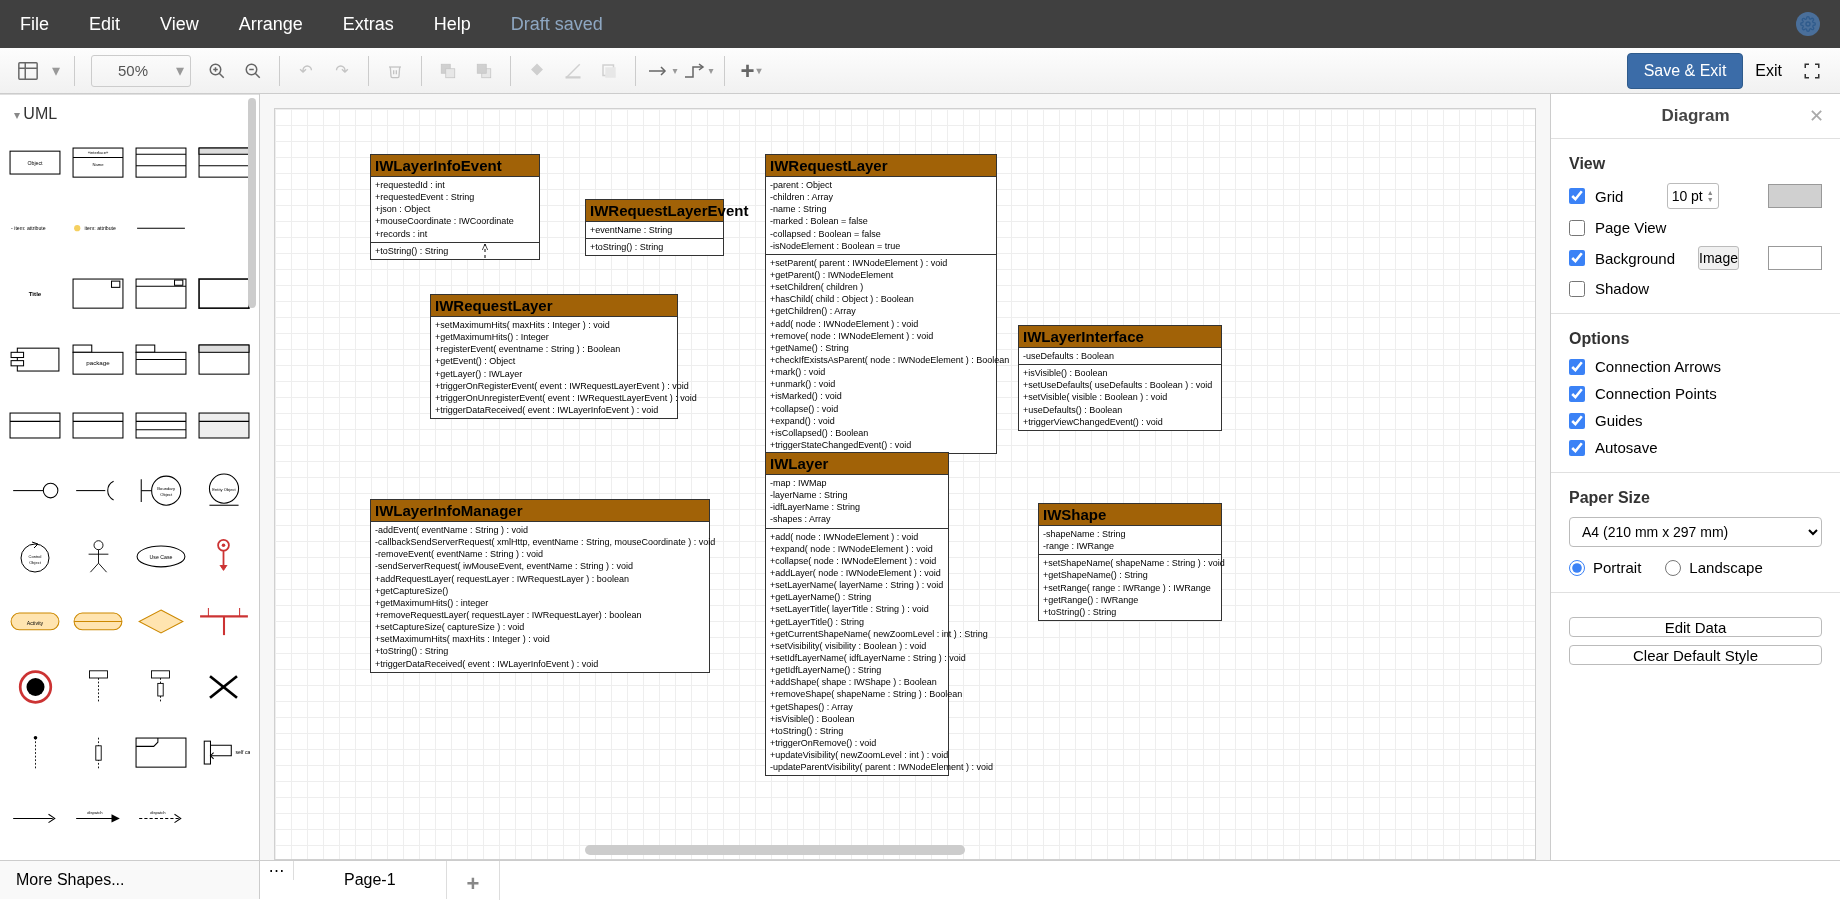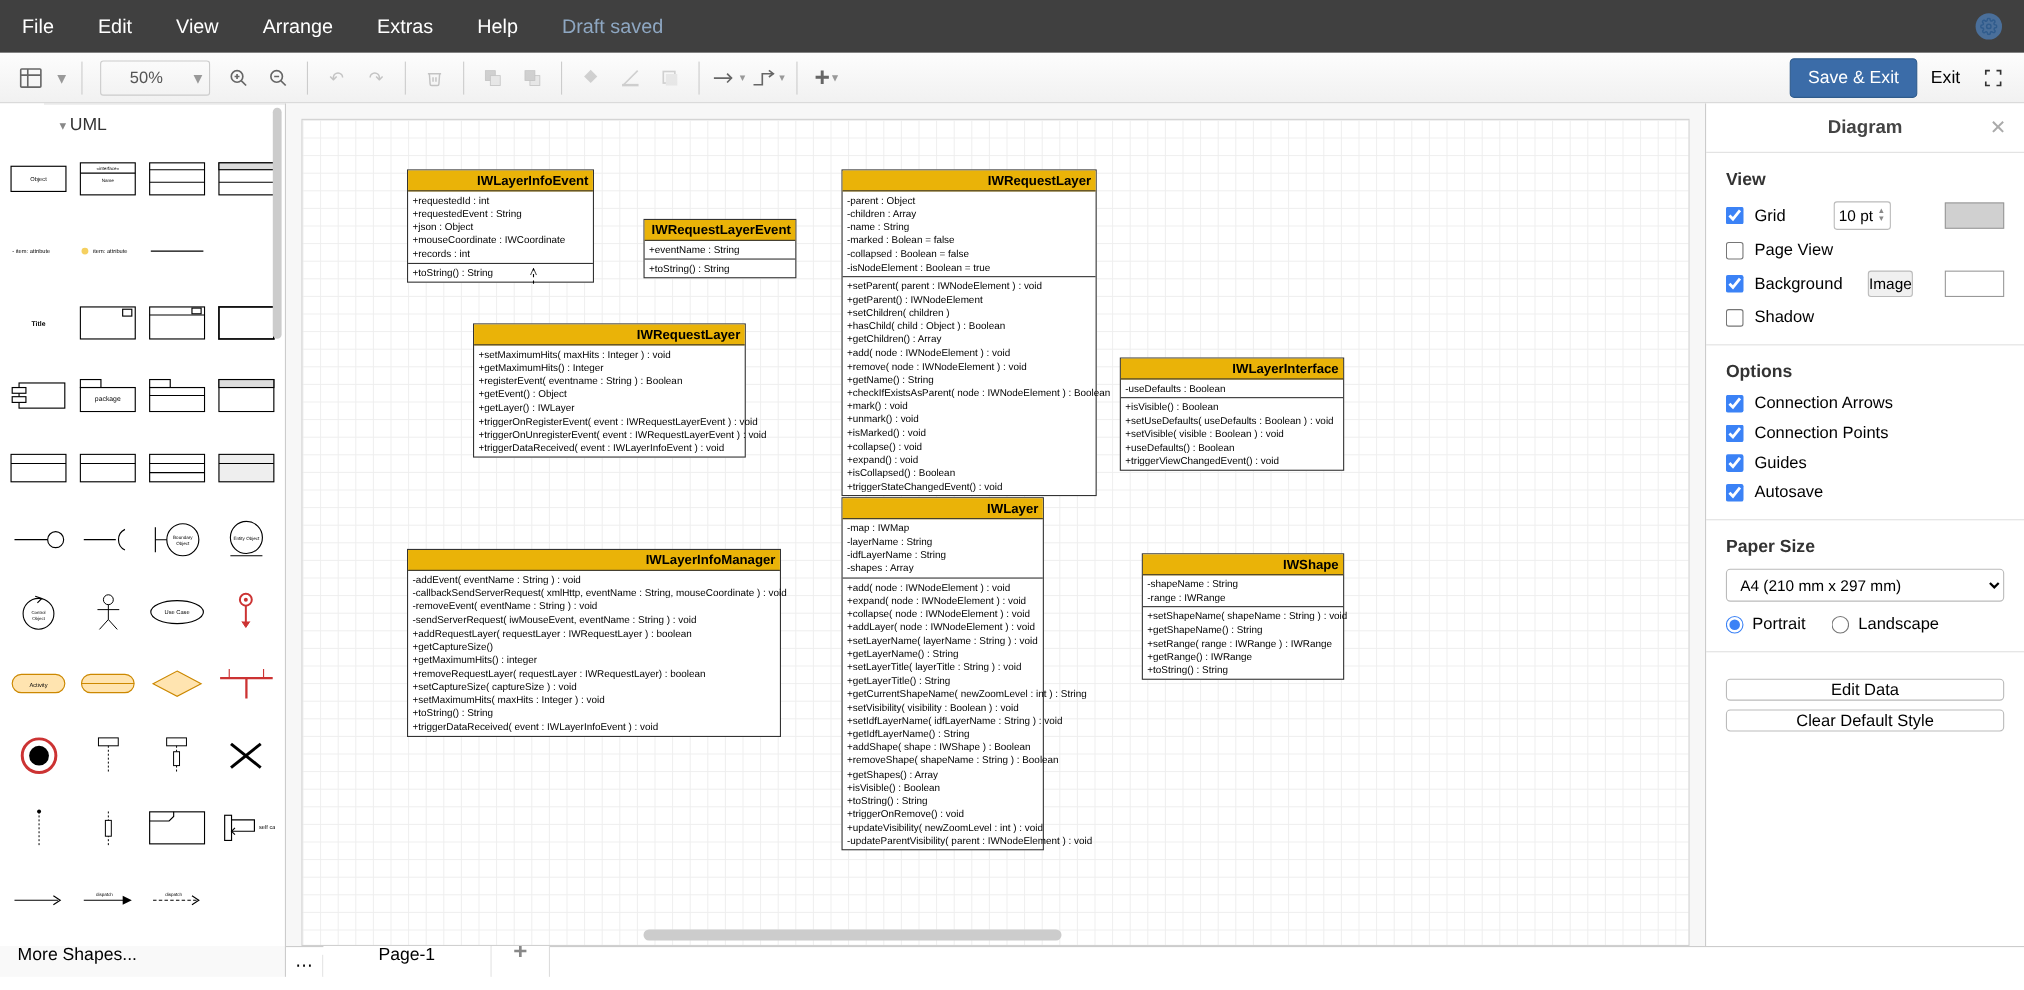--- a/index.html
+++ b/index.html
@@ -17,37 +17,37 @@
 .toolbar .tbtn { width: 36px; height: 36px; display: flex; align-items: center; justify-content: center; color: #666; cursor: pointer; }
 .toolbar .tsep { width: 1px; height: 30px; background: #ccc; margin: 0 8px; }
 .toolbar .zoom { width: 70px; text-align: center; font-size: 15px; color: #555; }
 .toolbar .zoom-wrap { display: flex; align-items: center; border: 1px solid #ccc; border-radius: 3px; height: 32px; padding: 0 6px; margin: 0 8px; }
 .toolbar .save-exit { background: #3b6ca8; color: #fff; padding: 8px 16px; border-radius: 4px; border: 1px solid #2f5b8c; cursor: pointer; font-size: 16px; margin-left: auto; }
 .toolbar .exit { margin: 0 12px; font-size: 16px; cursor: pointer; }
 
 
 .main { display: flex; height: calc(100% - 48px - 46px - 40px); }
 .sidebar-left { width: 260px; background: #fff; border-right: 1px solid #ccc; display: flex; flex-direction: column; }
-.shape-header { padding: 10px 14px; font-size: 16px; color: #333; border-top: 1px solid #e0e0e0; margin-left: 40px; }
+.shape-header { padding: 10px 14px; font-size: 16px; color: #333; border-top: 1px solid #e0e0e0; }
 .shape-header::before { content: "▾ "; color: #888; font-size: 12px; }
 .shape-grid { flex: 1; overflow: auto; padding: 10px 6px; display: grid; grid-template-columns: repeat(4, 1fr); gap: 14px 4px; }
 .shape-cell { height: 40px; display: flex; align-items: center; justify-content: center; cursor: pointer; }
 .shape-cell svg { max-width: 52px; max-height: 36px; }
 
 
 .canvas-wrap { flex: 1; background: #f7f7f7; position: relative; overflow: hidden; }
 .canvas { position: absolute; inset: 0; background:
   linear-gradient(#eee 1px, transparent 1px) 0 0/16px 16px,
   linear-gradient(90deg, #eee 1px, transparent 1px) 0 0/16px 16px,
   #fff;
   margin: 14px 14px 0 14px; border: 1px solid #d0d0d0; }
 
 
 .uml { position: absolute; background: #fff; border: 1px solid #333; font-size: 9px; }
-.uml .title { text-align: right; font-weight: bold; border-bottom: 1px solid #333; padding: 2px 4px; background: #eab308; font-size: 12px; }
+.uml .title { text-align: left; font-weight: bold; border-bottom: 1px solid #333; padding: 2px 4px; background: #a16207; font-size: 15px; }
 .uml .section { border-bottom: 1px solid #333; padding: 2px 4px; }
 .uml .section:last-child { border-bottom: none; }
 .uml .line { white-space: nowrap; line-height: 1.35; }
 
 
 .conn-svg { position: absolute; inset: 0; pointer-events: none; }
 
 
 .sidebar-right { width: 290px; background: #fff; border-left: 1px solid #ccc; padding: 0; }
 .panel-header { display: flex; align-items: center; justify-content: center; position: relative; padding: 12px 16px; border-bottom: 1px solid #e0e0e0; }
@@ -59,21 +59,21 @@
 .panel-body .row input[type=checkbox] { width: 16px; height: 16px; margin-right: 10px; accent-color: #3b82f6; }
 .panel-body .row input[type=radio] { width: 16px; height: 16px; margin-right: 8px; accent-color: #3b82f6; }
 .panel-body .swatch { width: 54px; height: 24px; border: 1px solid #999; background: #fff; margin-left: auto; }
 .panel-body .btn-mini { border: 1px solid #bbb; background: #f0f0f0; padding: 3px 0; border-radius: 3px; font-size: 14px; margin-left: auto; margin-right: 6px; }
 .panel-body .num-input { display: flex; align-items: center; border: 1px solid #bbb; border-radius: 3px; height: 26px; padding: 0 4px; margin-left: auto; margin-right: 6px; font-size: 14px; }
 .panel-body hr { border: none; border-top: 1px solid #e0e0e0; margin: 16px -18px; }
 .panel-body select { width: 100%; height: 30px; border: 1px solid #bbb; border-radius: 4px; padding: 0 8px; font-size: 14px; background: #fff; }
 .panel-body .big-btn { width: 100%; height: 20px; border: 1px solid #bbb; border-radius: 4px; background: #fff; margin-top: 8px; cursor: pointer; font-size: 15px; }
 
 
-.footer { height: 28px; border-top: 1px solid #ccc; display: flex; align-items: flex-end; background: #fff; }
+.footer { height: 28px; border-top: 1px solid #ccc; display: flex; align-items: flex-start; background: #fff; }
 .footer .more-shapes { width: 260px; padding: 10px 16px; font-size: 16px; border-right: 1px solid #ccc; cursor: pointer; background: #f9f9f9; }
 .footer .tab-menu { width: 34px; display: flex; align-items: center; justify-content: center; border-right: 1px solid #ddd; cursor: pointer; }
 .footer .tab { padding: 10px 50px; border-right: 1px solid #ddd; background: #fff; font-size: 16px; cursor: pointer; display: flex; align-items: center; }
 .footer .tab.add { padding: 10px 20px; font-size: 22px; color: #888; font-weight: bold; }
 
 
 .hscroll { position: absolute; bottom: 4px; left: 310px; width: 380px; height: 10px; background: #ccc; border-radius: 5px; }
 .vscroll-left { position: absolute; left: 248px; top: 4px; width: 8px; height: 210px; background: #ccc; border-radius: 4px; }
 
 </style>

